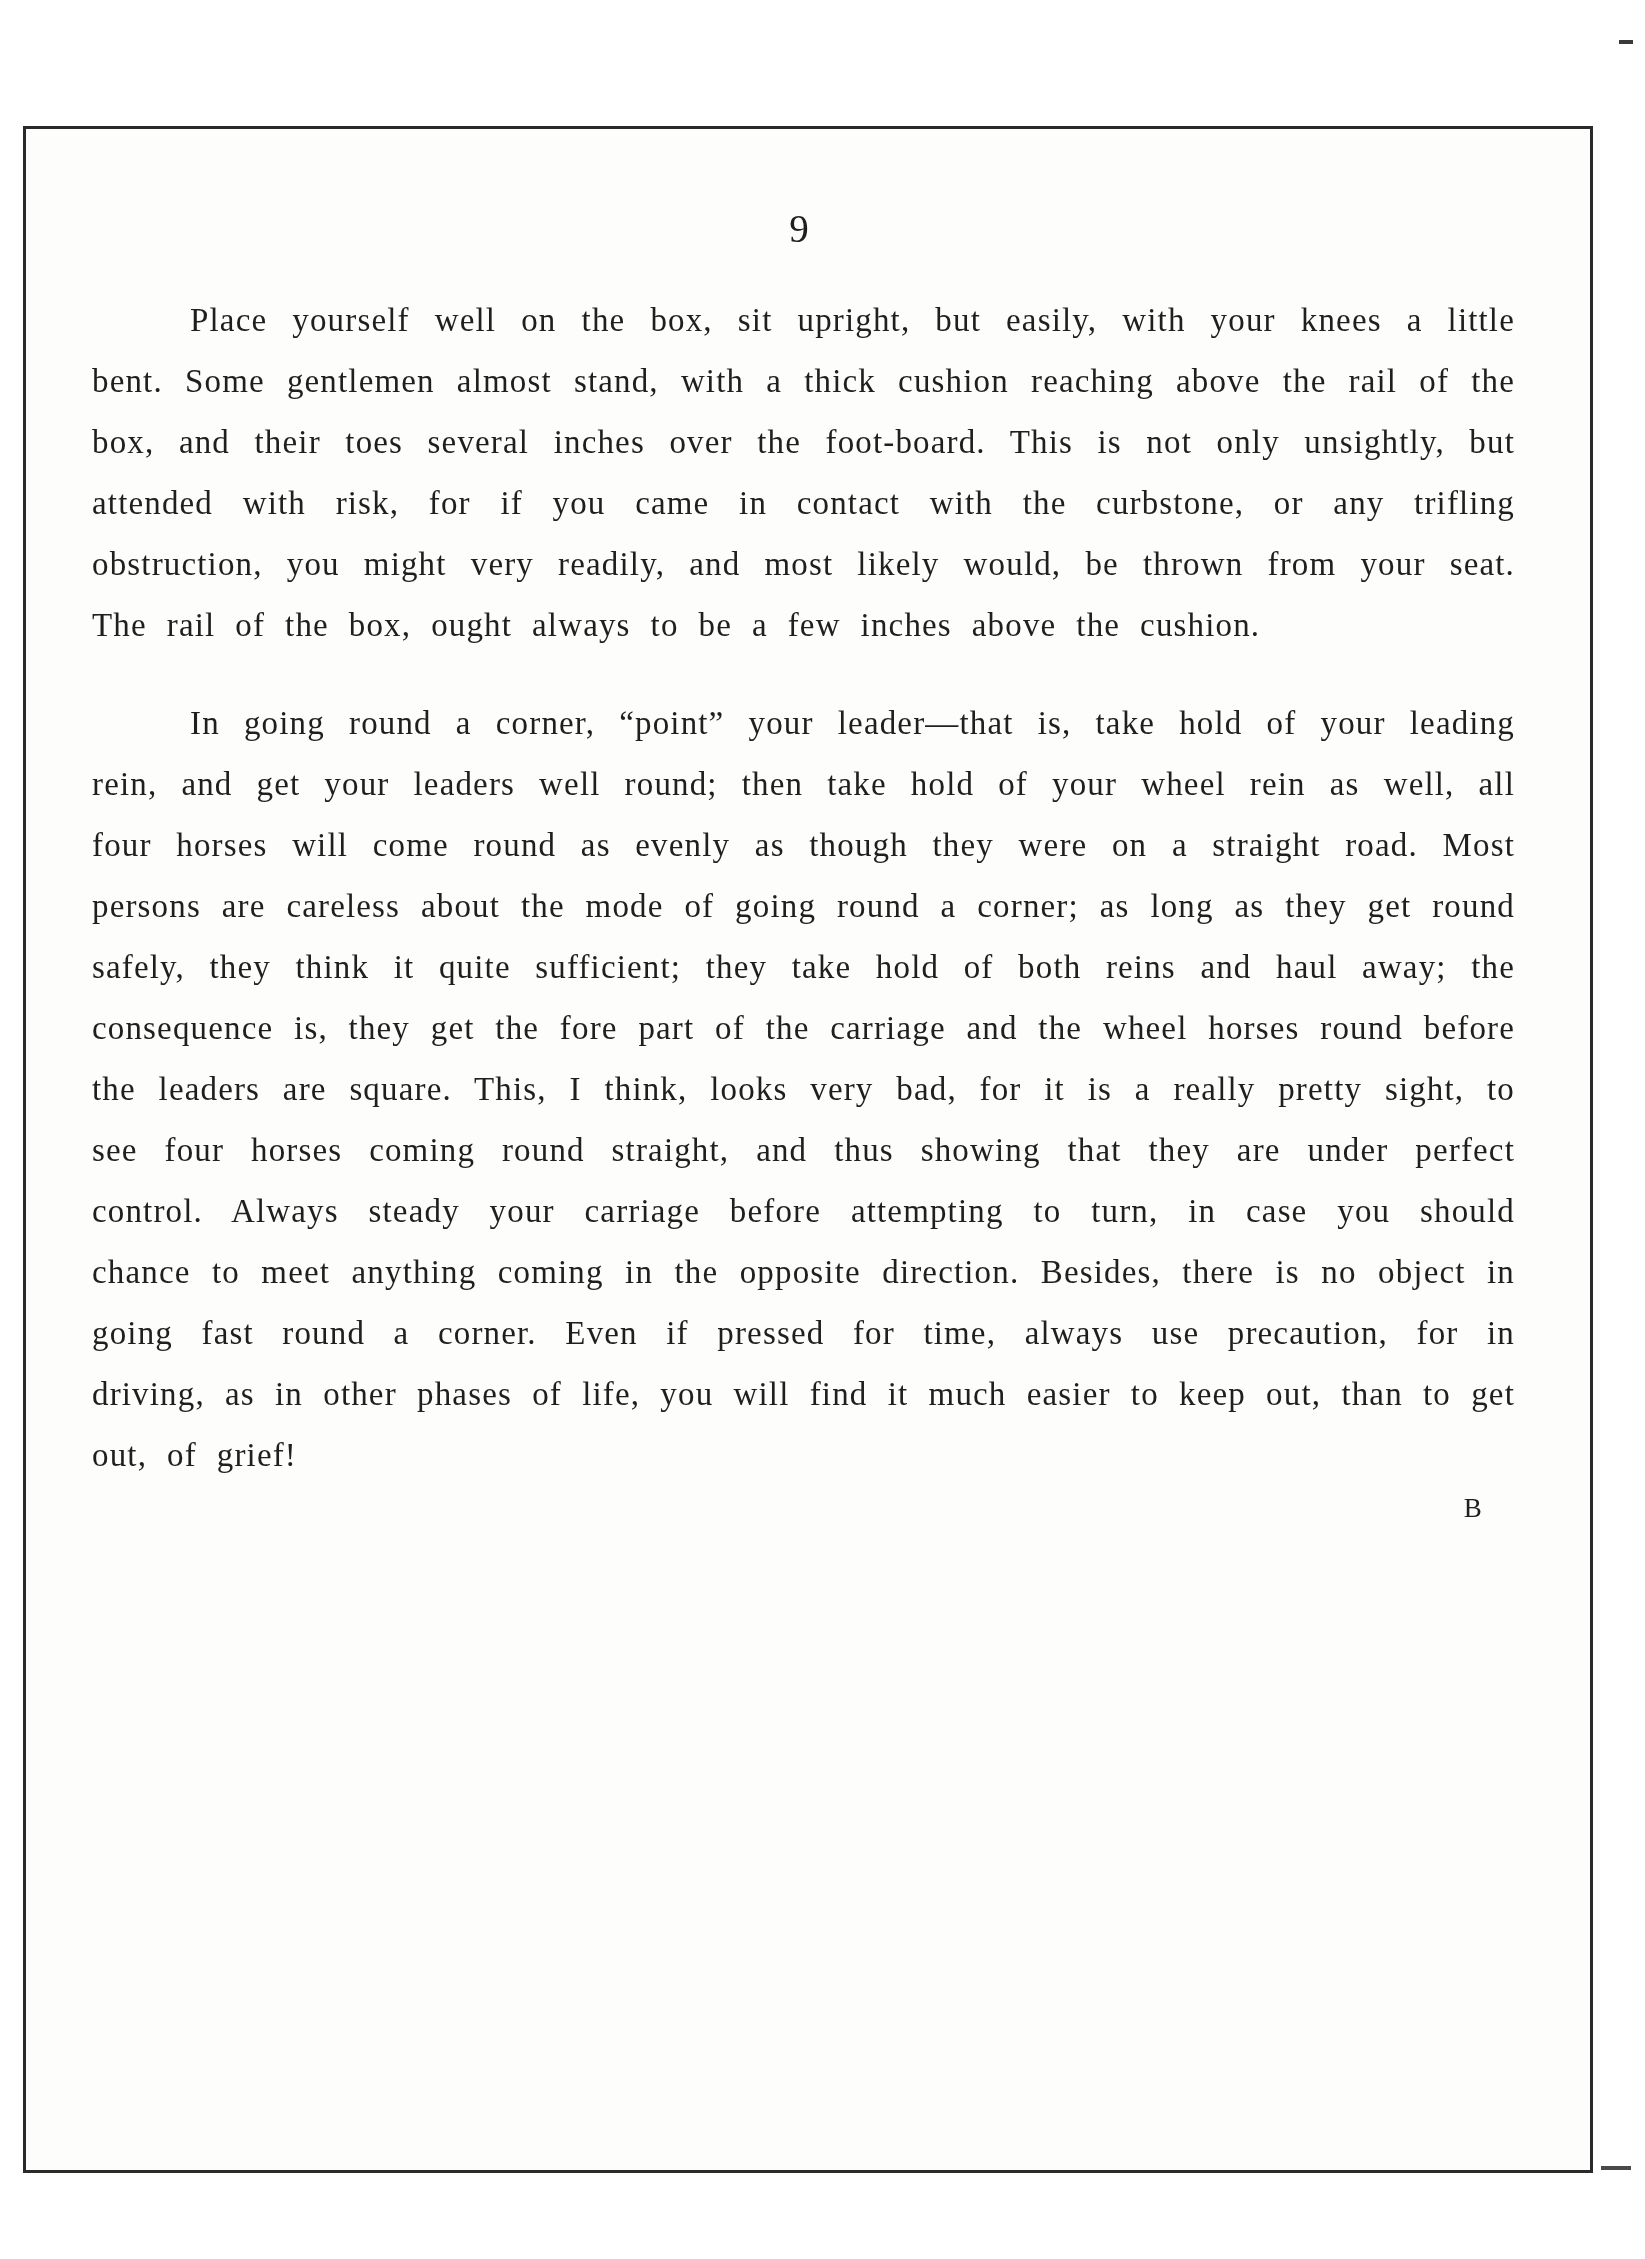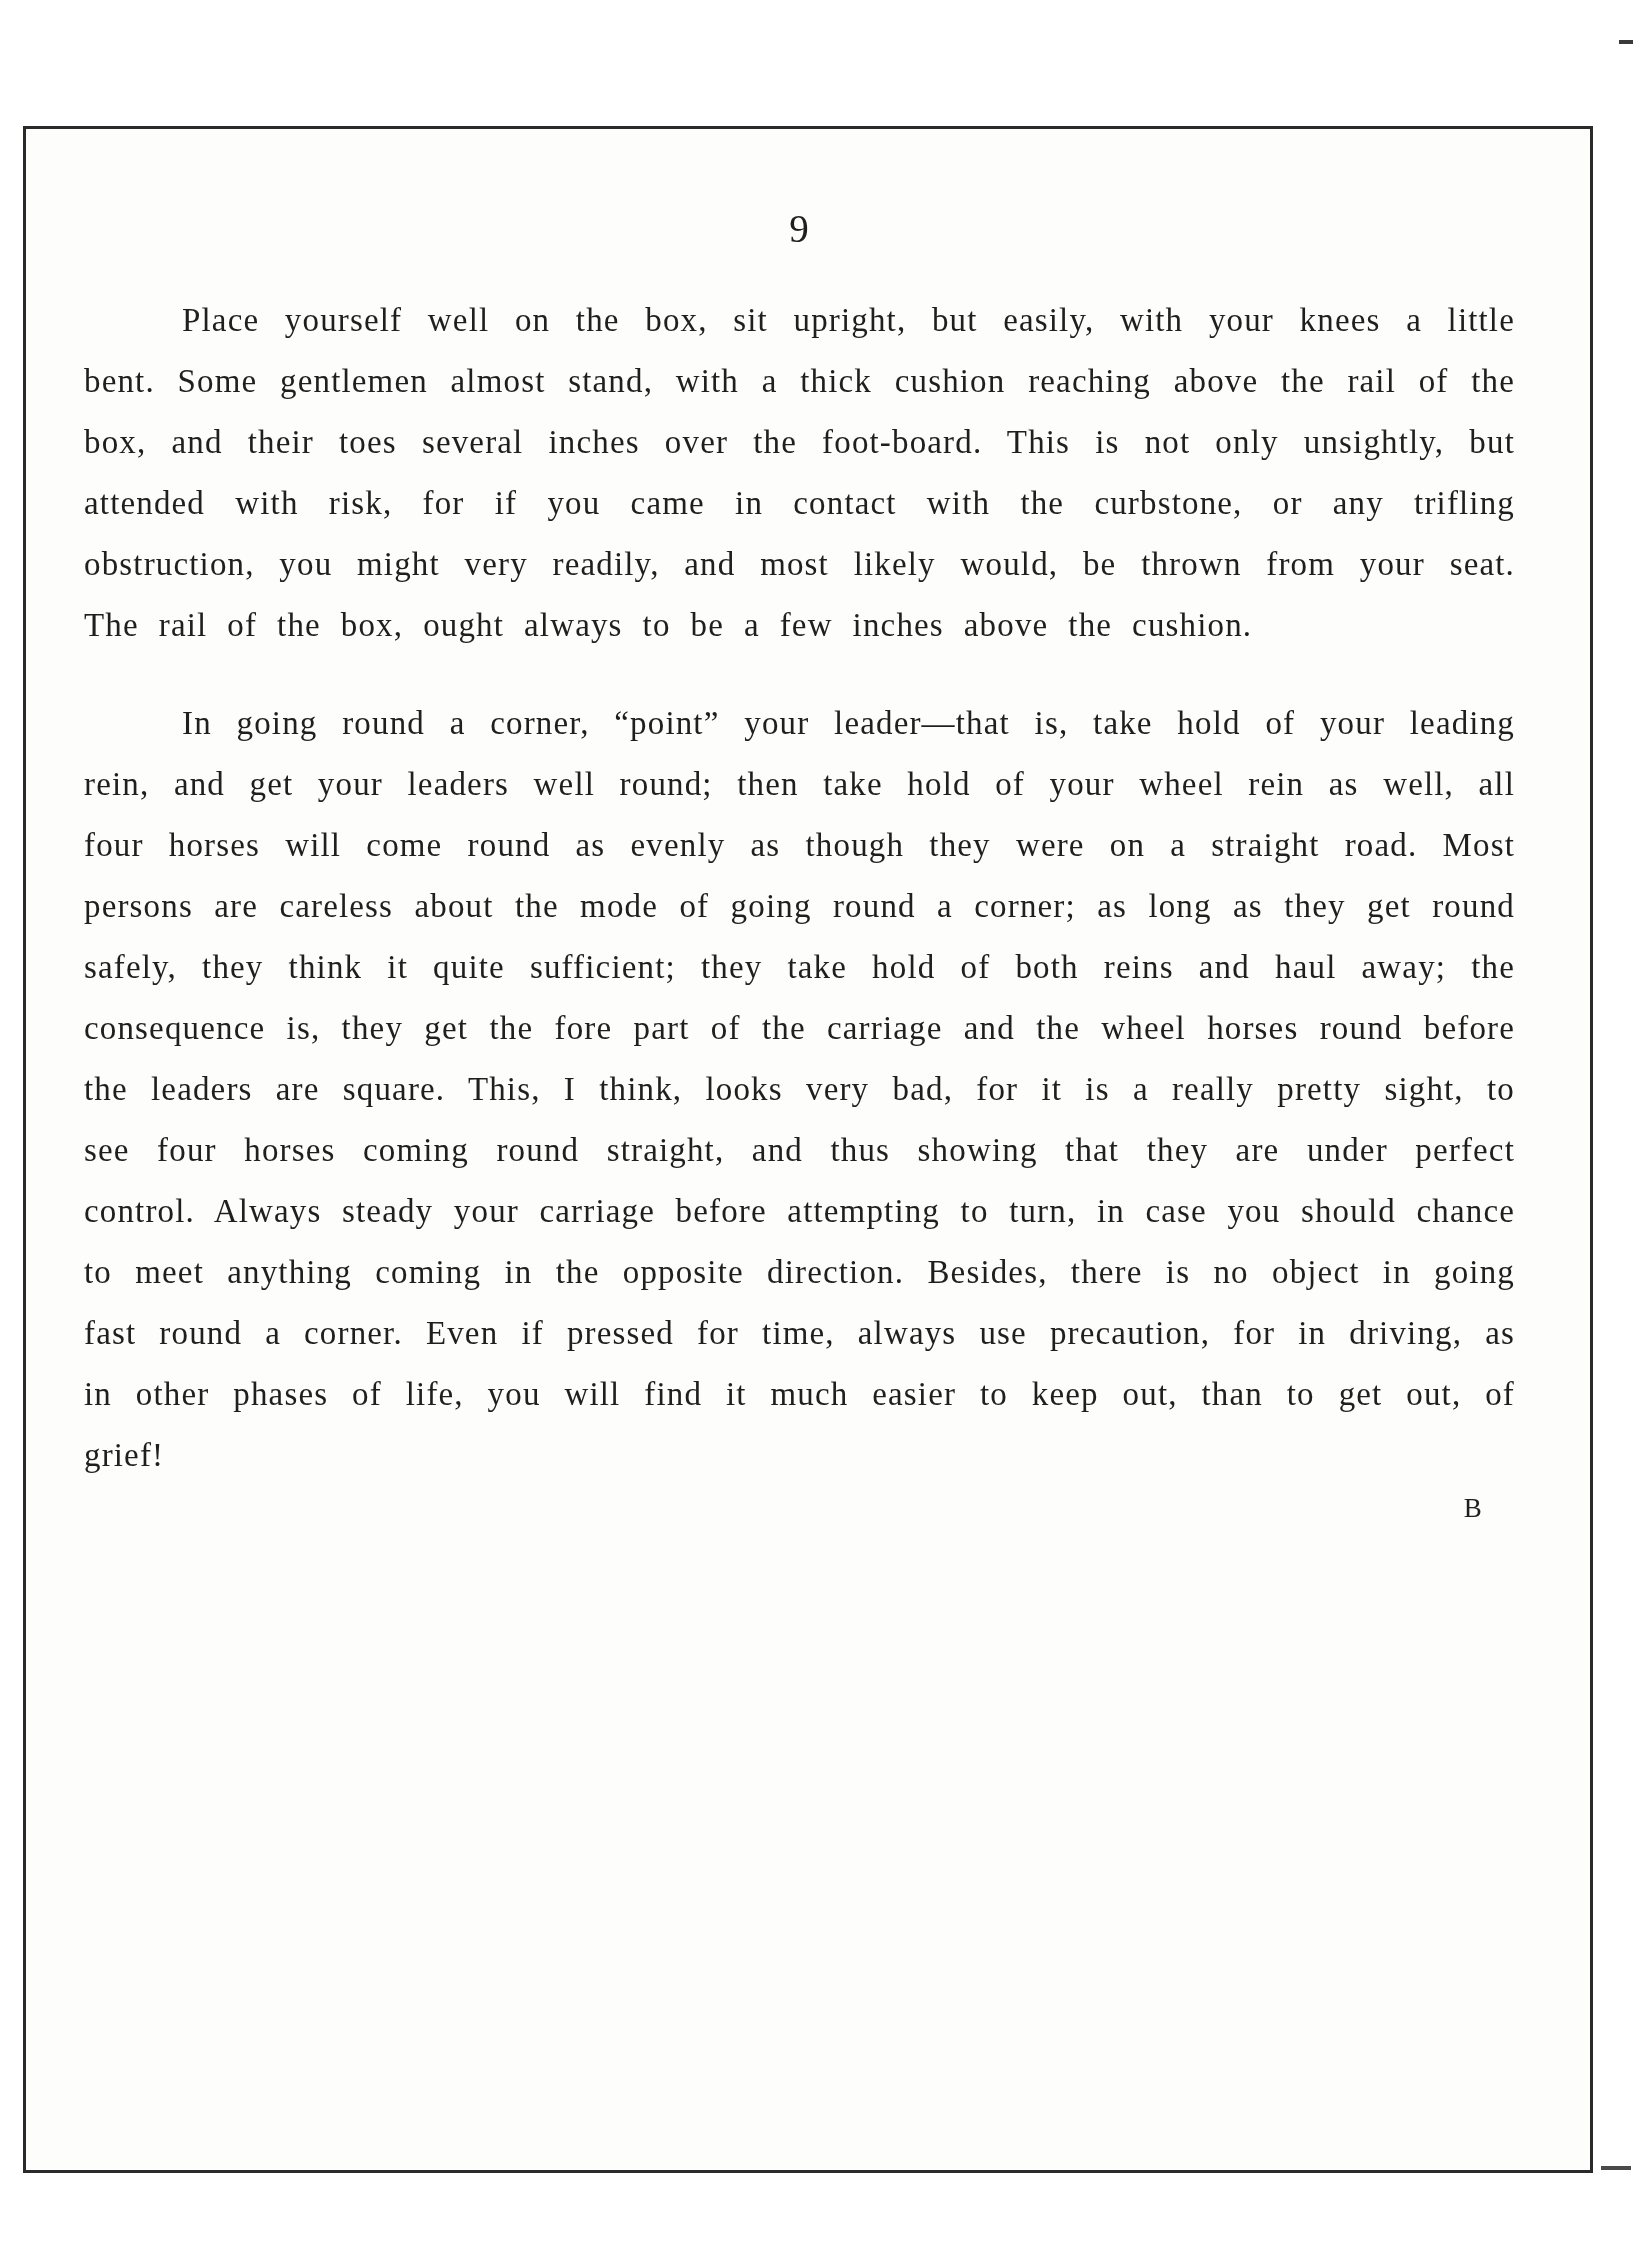--- a/index.html
+++ b/index.html
@@ -50,21 +50,21 @@
   .rule-subheading {
     text-align: center;
     font-size: 25.5px;
     font-weight: normal;
     letter-spacing: 0.3em;
     text-indent: 0.3em;
     margin: 46px 0 0 0;
     line-height: 1.2;
   }
   .rule-body {
-    margin: 37px 0 0 0;
+    margin: 37px 0 0 8px;
     font-size: 33px;
     line-height: 61px;
     text-align: justify;
     text-indent: 98px;
     letter-spacing: 0.035em;
     word-spacing: 0.32em;
   }
   .signature-mark {
     text-align: right;
     font-size: 27px;

